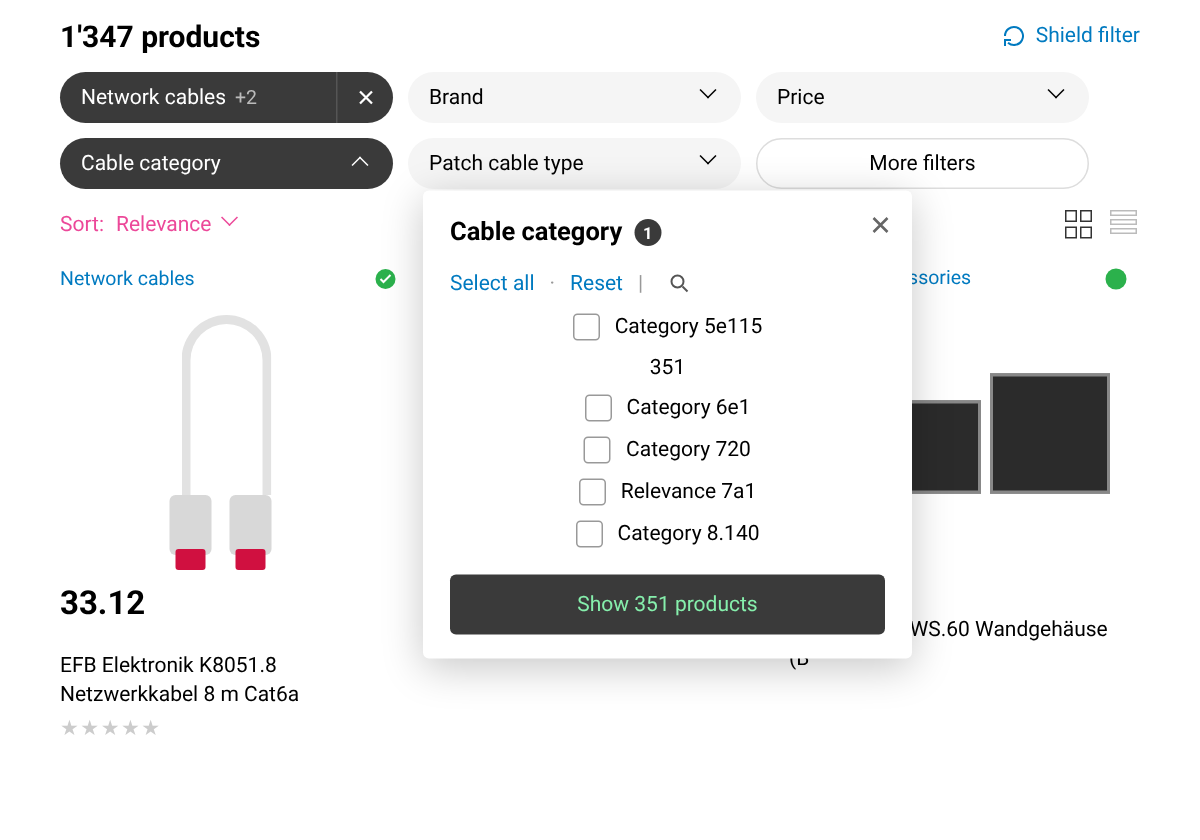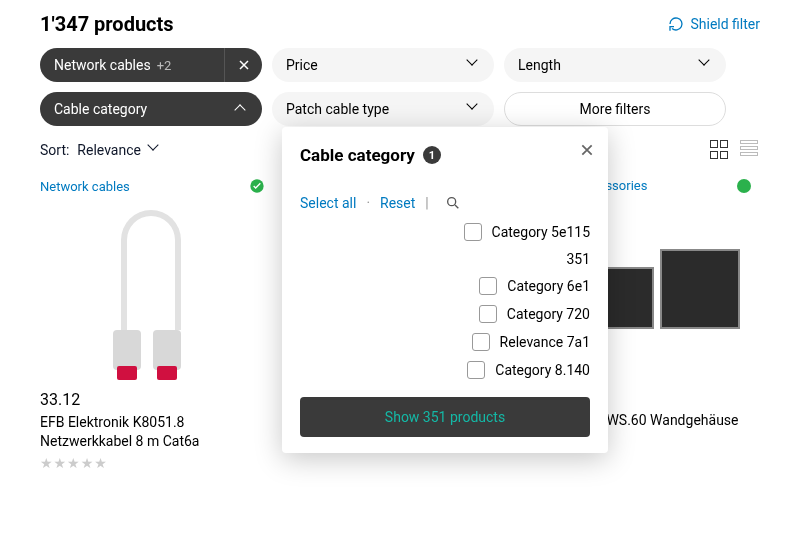--- a/index.html
+++ b/index.html
@@ -13,51 +13,51 @@
   .chip.dark{background:#3a3a3a;color:#fff}
   .chip.split{padding:0}
   .chip.split .lab{flex:1;padding:0 12px 0 14px;display:flex;align-items:center;gap:6px}
   .chip.split .xbtn{width:38px;height:100%;display:flex;align-items:center;justify-content:center;border-left:1px solid #555}
   .plus{color:#bbb;font-size:13px}
   .chev{width:12px;height:12px;flex-shrink:0}
   .chev::before{content:"";display:block;width:7px;height:7px;border-right:1.5px solid currentColor;border-bottom:1.5px solid currentColor;transform:rotate(45deg);margin-top:-3px}
   .chev.up::before{transform:rotate(-135deg);margin-top:3px}
   .more{background:#fff;border:1px solid #ddd}
   .sortrow{display:flex;justify-content:space-between;align-items:center;margin:14px 0 6px}
-  .sort{font-size:14px;color:#0f172a;display:flex;align-items:center;gap:8px}
+  .sort{font-size:14px;color:#ec4899;display:flex;align-items:center;gap:8px}
   .views{display:flex;gap:10px;align-items:center}
   .vbtn{width:20px;height:20px;display:flex;flex-wrap:wrap;gap:2px;cursor:pointer}
   .vbtn .sq{width:8px;height:8px;border:1.5px solid #333}
   .vbtn.list .ln{width:18px;height:4px;border:1.5px solid #bbb}
   .grid{display:flex;gap:18px;margin-top:18px}
   .card{width:225px}
   .cat{font-size:13px;color:#007ac0;display:flex;justify-content:space-between;align-items:center;margin-bottom:6px}
   .dot{width:14px;height:14px;border-radius:50%}
   .dot.o{background:#2bb14c}
   .imgbox{height:180px;display:flex;align-items:center;justify-content:center;margin-bottom:10px}
-  .price{font-size:16px;font-weight:400;margin-bottom:4px}
+  .price{font-size:22px;font-weight:700;margin-bottom:20px}
   .title{font-size:14px;line-height:1.35}
   .title b{font-weight:400}
   .stars{color:#ccc;font-size:14px;letter-spacing:1px;margin-top:4px}
   .stars.full{color:#000}
   
   .pop{position:absolute;left:282px;top:127px;width:326px;background:#fff;border-radius:4px;box-shadow:0 6px 28px rgba(0,0,0,.22);padding:18px 18px 16px;z-index:10}
   .pop h3{font-size:17px;font-weight:700;display:flex;align-items:center;gap:8px}
   .badge{background:#3a3a3a;color:#fff;width:18px;height:18px;border-radius:50%;display:inline-flex;align-items:center;justify-content:center;font-size:11px}
   .popclose{position:absolute;right:14px;top:16px;cursor:pointer;color:#666}
-  .poptools{display:flex;align-items:center;gap:10px;margin:30px 0 12px;font-size:14px}
+  .poptools{display:flex;align-items:center;gap:10px;margin:16px 0 12px;font-size:14px}
   .poptools a{color:#007ac0;cursor:pointer}
   .poptools .sep{color:#999}
   .srch{margin-left:6px;color:#555}
   .opts{display:flex;flex-direction:column;gap:10px;margin-bottom:18px}
-  .opt{display:flex;align-items:center;justify-content:flex-end;font-size:14px}
+  .opt{display:flex;align-items:center;justify-content:center;font-size:14px}
   .opt .l{display:flex;align-items:center;gap:10px}
   .cb{width:18px;height:18px;border:1.5px solid #999;border-radius:3px;display:flex;align-items:center;justify-content:center;flex-shrink:0}
   .cb.on{background:#3a3a3a;border-color:#3a3a3a;color:#fff}
-  .showbtn{width:100%;height:40px;background:#3a3a3a;color:#14b8a6;border-radius:4px;display:flex;align-items:center;justify-content:center;font-size:14px;cursor:pointer}
+  .showbtn{width:100%;height:40px;background:#3a3a3a;color:#86efac;border-radius:4px;display:flex;align-items:center;justify-content:center;font-size:14px;cursor:pointer}
   
   .cable{position:relative;width:120px;height:160px}
   .plug{position:absolute;width:28px;height:40px;background:#d8d8d8;border-radius:4px;bottom:0}
   .plug .tip{position:absolute;bottom:-10px;left:4px;width:20px;height:14px;background:#d01040;border-radius:2px}
   .plug.a{left:20px}.plug.b{left:60px}
   .wire{position:absolute;top:0;width:60px;height:120px;border:6px solid #e2e2e2;border-bottom:none;border-radius:60px 60px 0 0;left:28px}
   .rack{display:flex;gap:6px;align-items:flex-end}
   .box{background:#2b2b2b;border:2px solid #888}
   .box.s{width:48px;height:48px}.box.m{width:62px;height:62px}.box.l{width:80px;height:80px}
   svg{display:block}
@@ -82,25 +82,25 @@
         <span>Network cables</span>
         <span class="plus">+2</span>
       </span>
     <span class="xbtn">
       <svg width="12" height="12" viewBox="0 0 12 12" stroke="#fff" stroke-width="1.5">
           <path d="M2 2l8 8M10 2l-8 8"></path>
         </svg>
     </span>
   </div>
   <div class="chip wide">
+      <span>Brand</span>
+      <span class="chev"></span>
+    </div>
+  <div class="chip wide">
       <span>Price</span>
-      <span class="chev"></span>
-    </div>
-  <div class="chip wide">
-      <span>Length</span>
       <span class="chev"></span>
     </div>
   <div class="chip wide dark">
       <span>Cable category</span>
       <span class="chev up"></span>
     </div>
   <div class="chip wide">
       <span>Patch cable type</span>
       <span class="chev"></span>
     </div>

